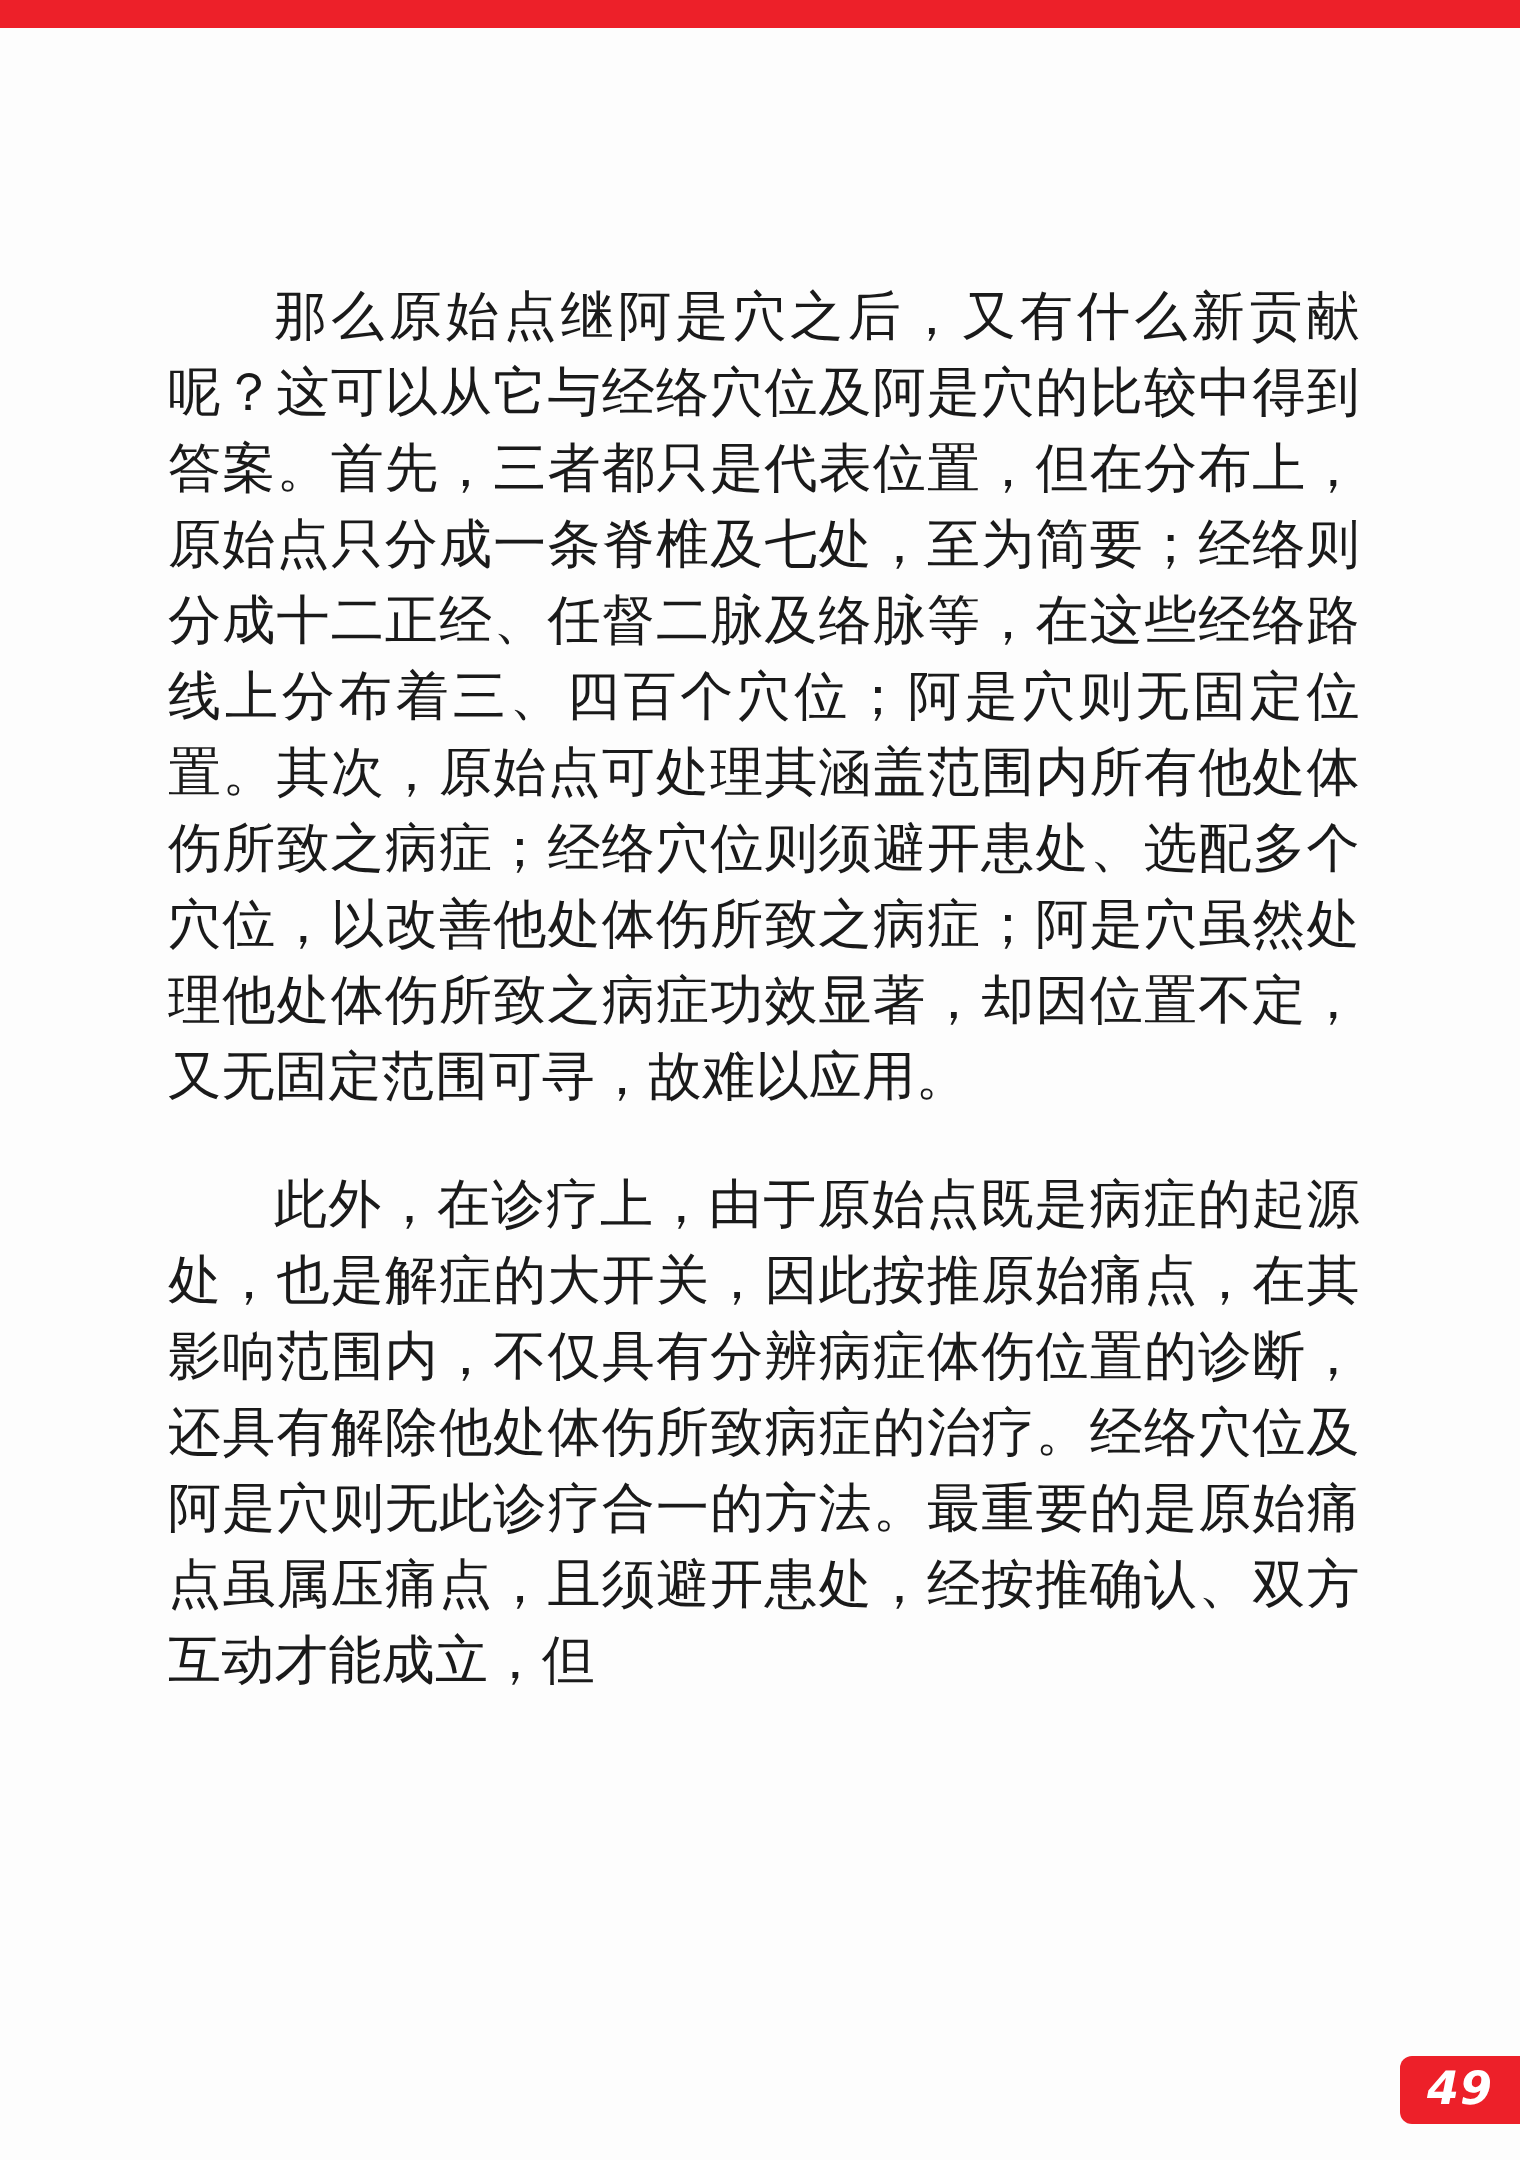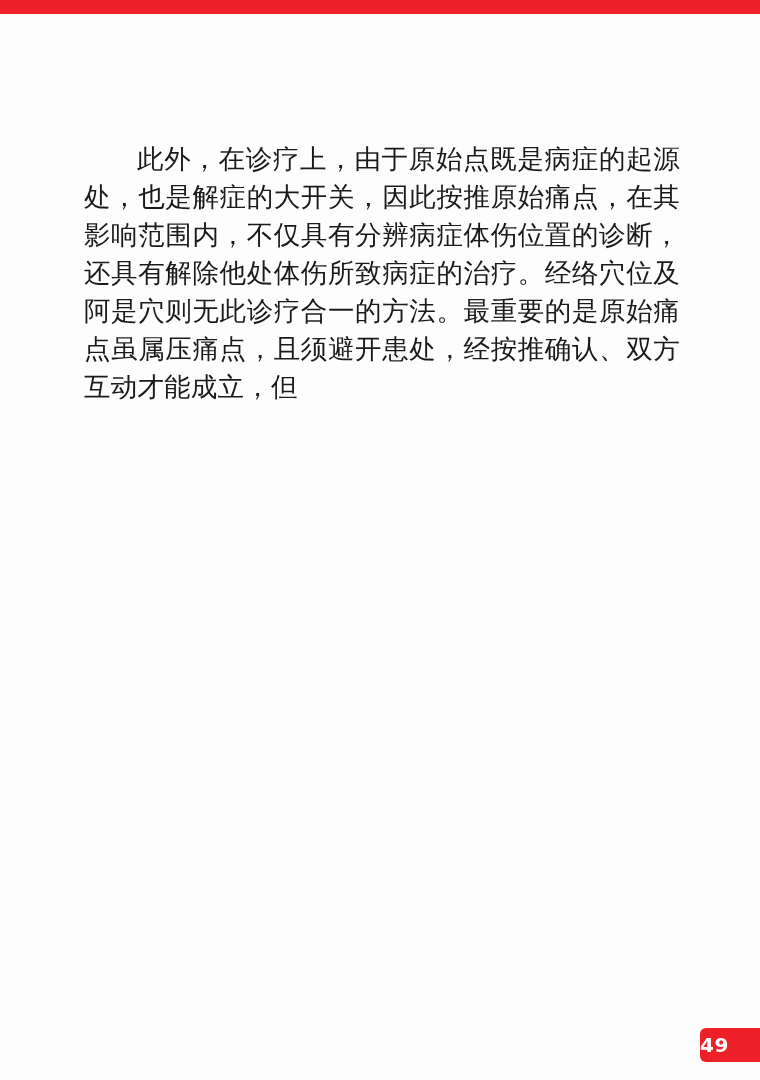--- a/index.html
+++ b/index.html
@@ -53,35 +53,38 @@
   }
   .page-badge {
     position: absolute;
     right: 0;
     top: 1028px;
     width: 60px;
     height: 34px;
     background: #ed2029;
     border-radius: 6px 0 0 6px;
     color: #ffffff;
-    font-size: 20px;
+    font-size: 23px;
     font-weight: 700;
     display: flex;
     align-items: center;
+    justify-content: center;
     letter-spacing: 0.5px;
+    font-style: italic;
   }
 </style>
 </head>
 <body>
 
 <div class="page">
 
   <div class="top-bar"></div>
 
   <div class="content">
+    <p class="para indent">那么原始点继阿是穴之后，又有什么新贡献呢？这可以从它与经络穴位及阿是穴的比较中得到答案。首先，三者都只是代表位置，但在分布上，原始点只分成一条脊椎及七处，至为简要；经络则分成十二正经、任督二脉及络脉等，在这些经络路线上分布着三、四百个穴位；阿是穴则无固定位置。其次，原始点可处理其涵盖范围内所有他处体伤所致之病症；经络穴位则须避开患处、选配多个穴位，以改善他处体伤所致之病症；阿是穴虽然处理他处体伤所致之病症功效显著，却因位置不定，又无固定范围可寻，故难以应用。</p>
     <p class="para indent">此外，在诊疗上，由于原始点既是病症的起源处，也是解症的大开关，因此按推原始痛点，在其影响范围内，不仅具有分辨病症体伤位置的诊断，还具有解除他处体伤所致病症的治疗。经络穴位及阿是穴则无此诊疗合一的方法。最重要的是原始痛点虽属压痛点，且须避开患处，经按推确认、双方互动才能成立，但</p>
   </div>
 
   <div class="page-badge">
     <span>49</span>
   </div>
 
 </div>
 
 </body></html>

